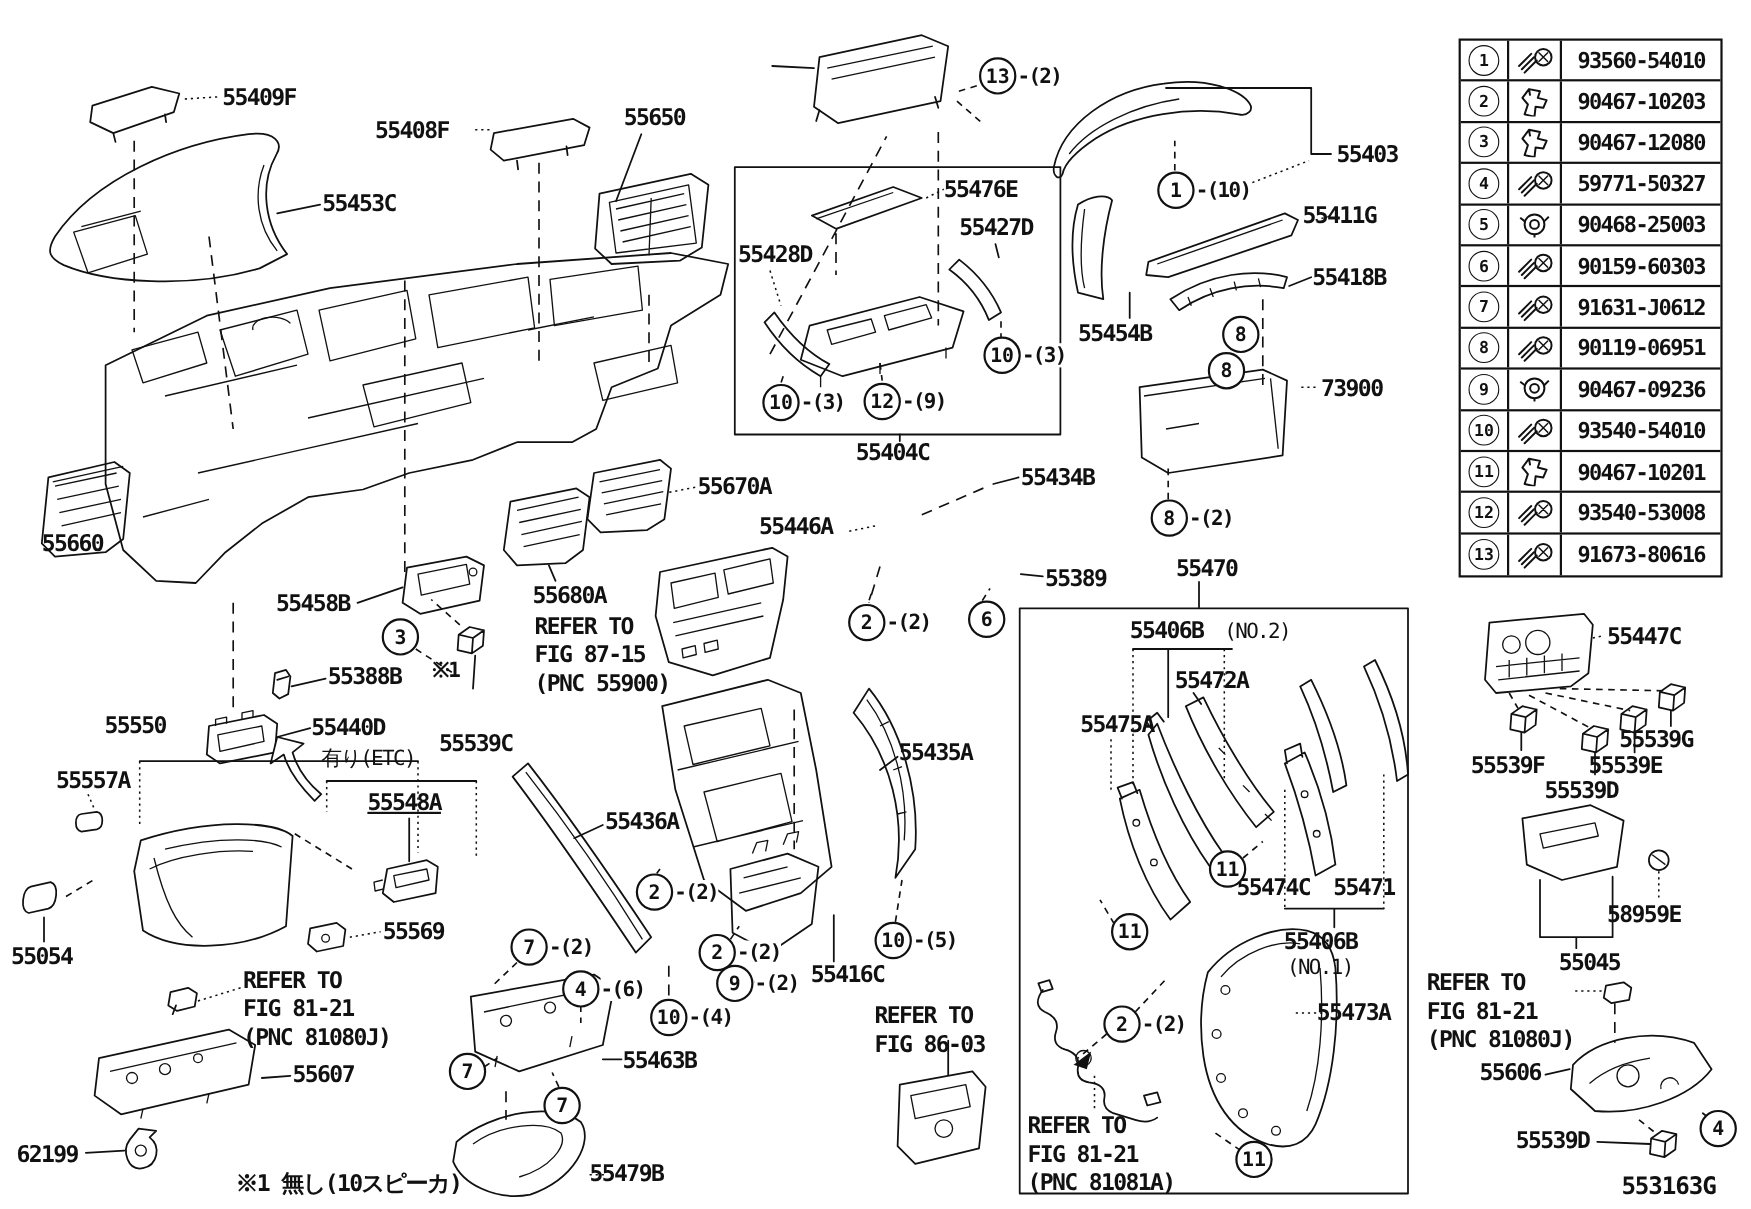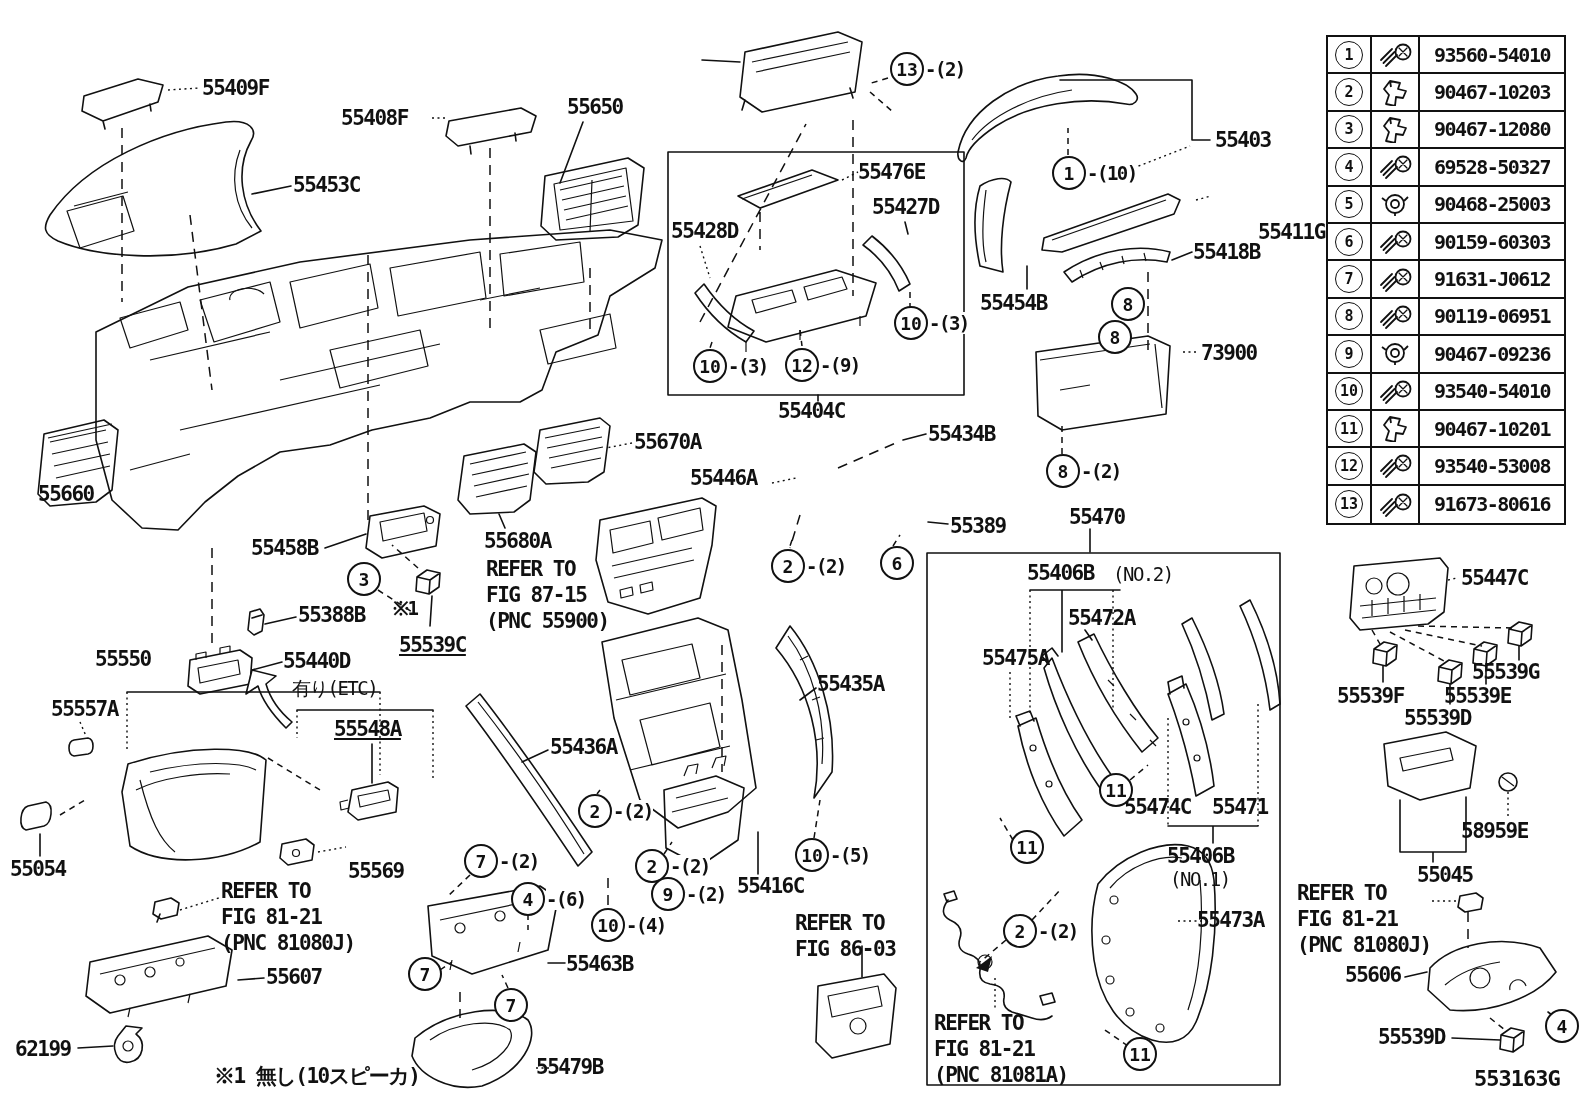--- a/index.html
+++ b/index.html
@@ -286,48 +286,48 @@
 
 <div id="labels-layer">
     <div class="plabel" style="left: 202px; top: 76px;">55409F</div>
     <div class="plabel" style="left: 341px; top: 106px;">55408F</div>
     <div class="plabel" style="left: 567px; top: 95px;">55650</div>
     <div class="plabel" style="left: 293px; top: 173px;">55453C</div>
     <div class="plabel" style="left: 858px; top: 160px;">55476E</div>
     <div class="plabel" style="left: 872px; top: 195px;">55427D</div>
     <div class="plabel" style="left: 671px; top: 219px;">55428D</div>
     <div class="plabel" style="left: 1215px; top: 128px;">55403</div>
-    <div class="plabel" style="left: 1258px; top: 184px; margin-top: 36px;">55411G</div>
+    <div class="plabel" style="left: 1184px; top: 184px;">55411G</div>
     <div class="plabel" style="left: 1193px; top: 240px;">55418B</div>
     <div class="plabel" style="left: 980px; top: 291px;">55454B</div>
     <div class="plabel" style="left: 1201px; top: 341px;">73900</div>
     <div class="plabel" style="left: 778px; top: 399px;">55404C</div>
     <div class="plabel" style="left: 928px; top: 422px;">55434B</div>
     <div class="plabel" style="left: 690px; top: 466px;">55446A</div>
     <div class="plabel" style="left: 634px; top: 430px; text-align: center;">55670A</div>
     <div class="plabel" style="left: 38px; top: 482px;">55660</div>
     <div class="plabel" style="left: 484px; top: 529px;">55680A</div>
     <div class="plabel" style="left: 251px; top: 536px;">55458B</div>
     <div class="plabel" style="left: 950px; top: 514px;">55389</div>
     <div class="plabel" style="left: 1069px; top: 505px;">55470</div>
     <div class="plabel" style="left: 298px; top: 603px;">55388B</div>
     <div class="plabel small" style="left: 393px; top: 595px;">※1</div>
-    <div class="plabel" style="left: 399px; top: 633px; text-decoration: underline;">55539C</div>
+    <div class="plabel" style="left: 399px; top: 664px;">55539C</div>
     <div class="plabel" style="left: 1027px; top: 561px;">55406B</div>
     <div class="plabel plain" style="left: 1113px; top: 563px;">(NO.2)</div>
     <div class="plabel" style="left: 1068px; top: 606px;">55472A</div>
     <div class="plabel" style="left: 982px; top: 646px;">55475A</div>
     <div class="plabel" style="left: 95px; top: 647px;">55550</div>
     <div class="plabel" style="left: 283px; top: 649px;">55440D</div>
     <div class="plabel plain" style="left: 292px; top: 676px;">有り(ETC)</div>
     <div class="plabel" style="left: 51px; top: 697px;">55557A</div>
     <div class="plabel" style="left: 334px; top: 717px; text-decoration: underline;">55548A</div>
     <div class="plabel" style="left: 550px; top: 735px;">55436A</div>
     <div class="plabel" style="left: 817px; top: 672px;">55435A</div>
-    <div class="plabel" style="left: 348px; top: 835px; margin-top: 24px;">55569</div>
+    <div class="plabel" style="left: 348px; top: 835px;">55569</div>
     <div class="plabel" style="left: 10px; top: 857px;">55054</div>
     <div class="plabel" style="left: 1124px; top: 795px;">55474C</div>
     <div class="plabel" style="left: 1212px; top: 795px;">55471</div>
     <div class="plabel" style="left: 1167px; top: 844px;">55406B</div>
     <div class="plabel plain" style="left: 1170px; top: 868px;">(NO.1)</div>
     <div class="plabel" style="left: 1197px; top: 908px;">55473A</div>
     <div class="plabel" style="left: 737px; top: 874px;">55416C</div>
     <div class="plabel" style="left: 566px; top: 952px;">55463B</div>
     <div class="plabel" style="left: 536px; top: 1055px;">55479B</div>
     <div class="plabel" style="left: 266px; top: 965px;">55607</div>
@@ -508,21 +508,21 @@
       </span>
       <span class="ficon">
         <svg width="34" height="27" viewBox="0 0 34 27">
           <g fill="none" stroke="#111" stroke-width="1.8" stroke-linecap="round">
             <path d="M3,19 L14,8 M5.5,22 L16.5,11 M8,25 L19,14"></path>
             <circle cx="25" cy="11" r="7.5"></circle>
             <path d="M21,7 l8,8 M29,7 l-8,8" stroke-width="1.3"></path>
           </g>
         </svg>
       </span>
-      <span class="fpart">69528-50327</span>
+      <span class="fpart">59771-50327</span>
     </div>
     <div class="frow">
       <span class="fnum">
         <span class="circ">5</span>
       </span>
       <span class="ficon">
         <svg width="34" height="27" viewBox="0 0 34 27">
           <g fill="none" stroke="#111" stroke-width="1.8">
             <circle cx="17" cy="13" r="9"></circle>
             <circle cx="17" cy="13" r="4"></circle>

